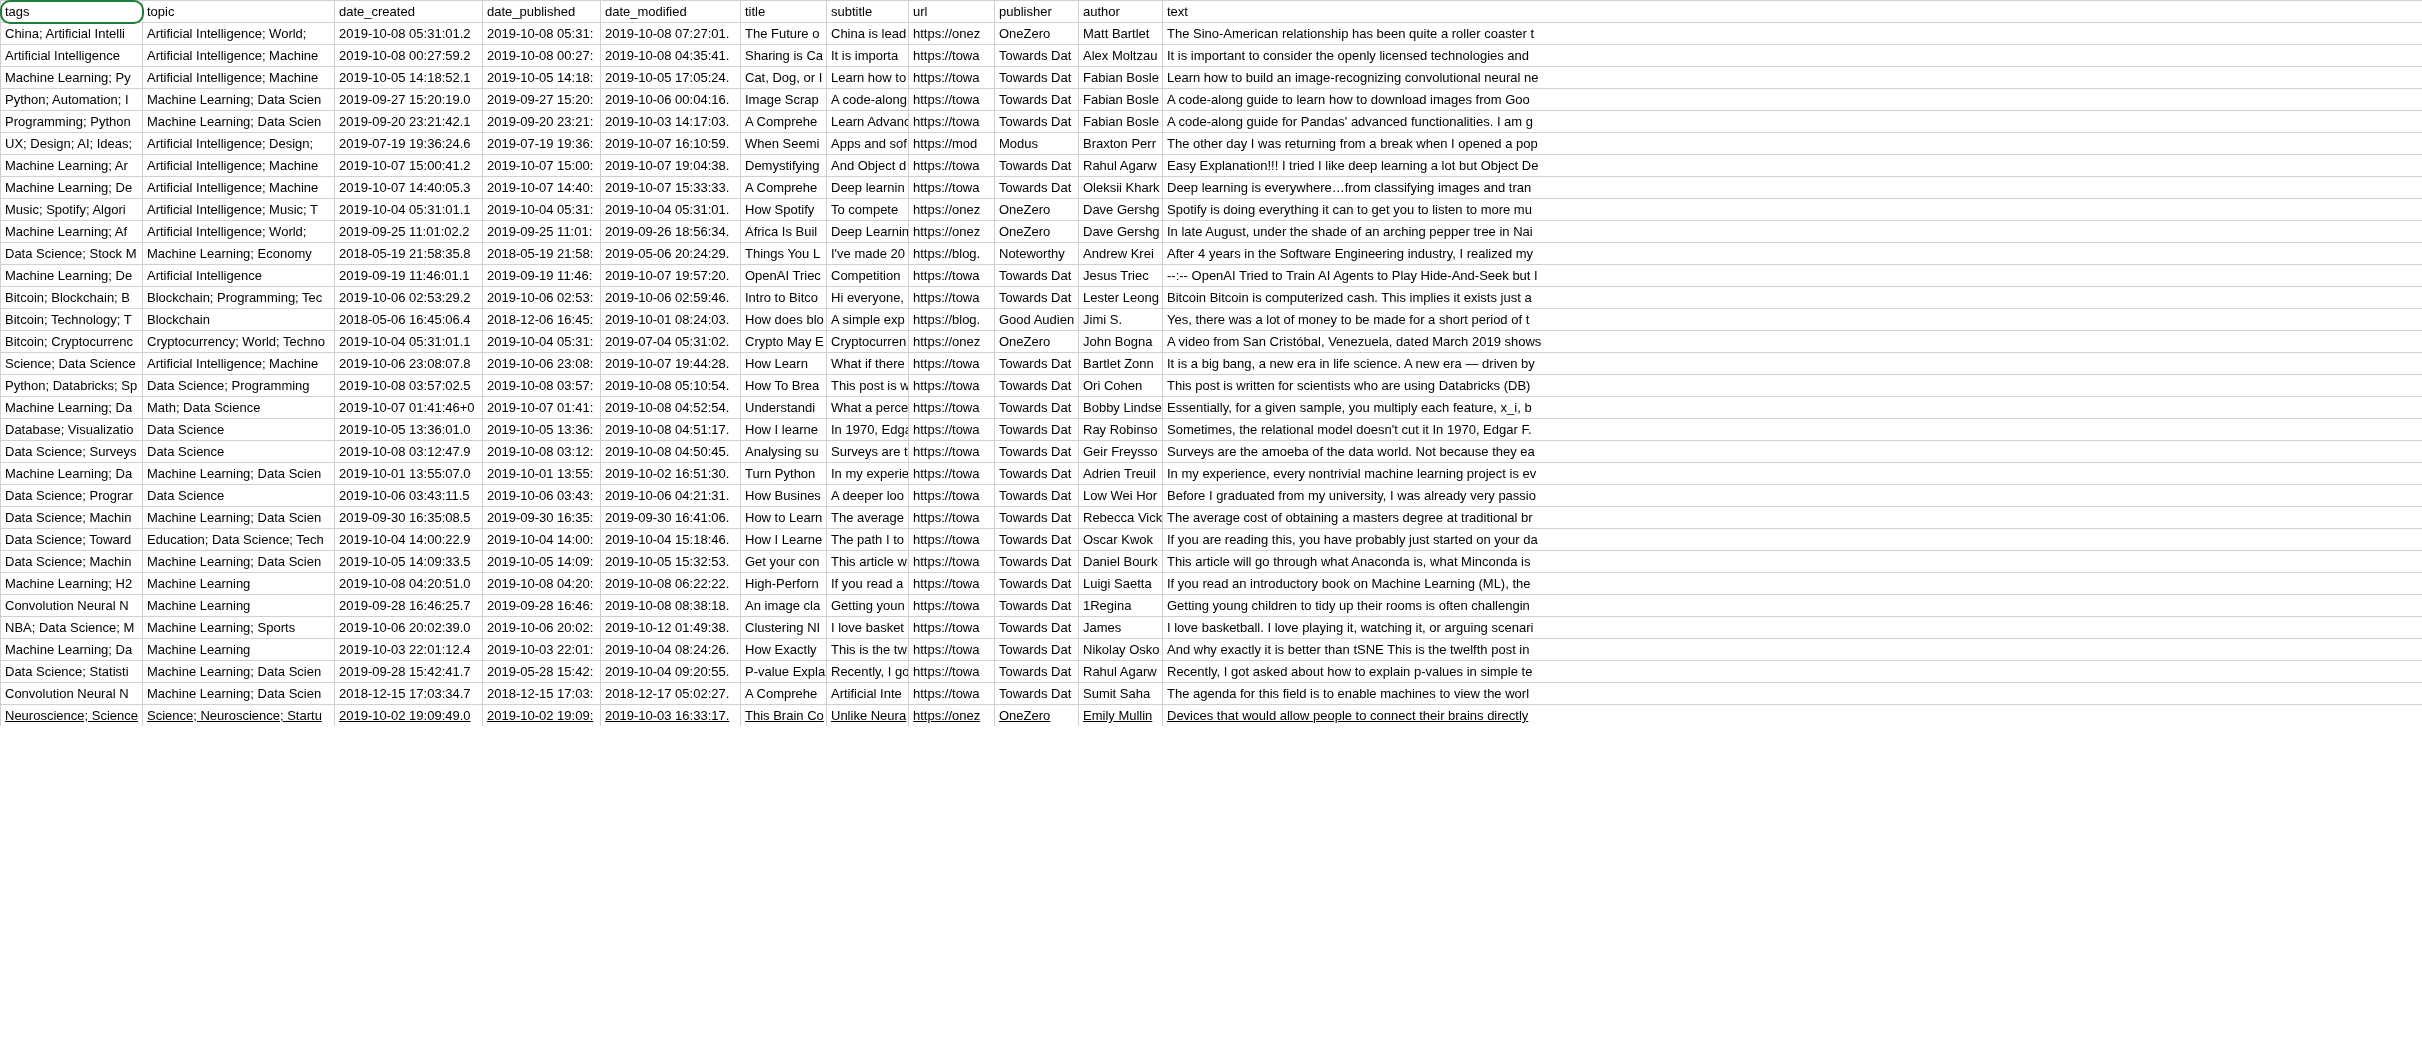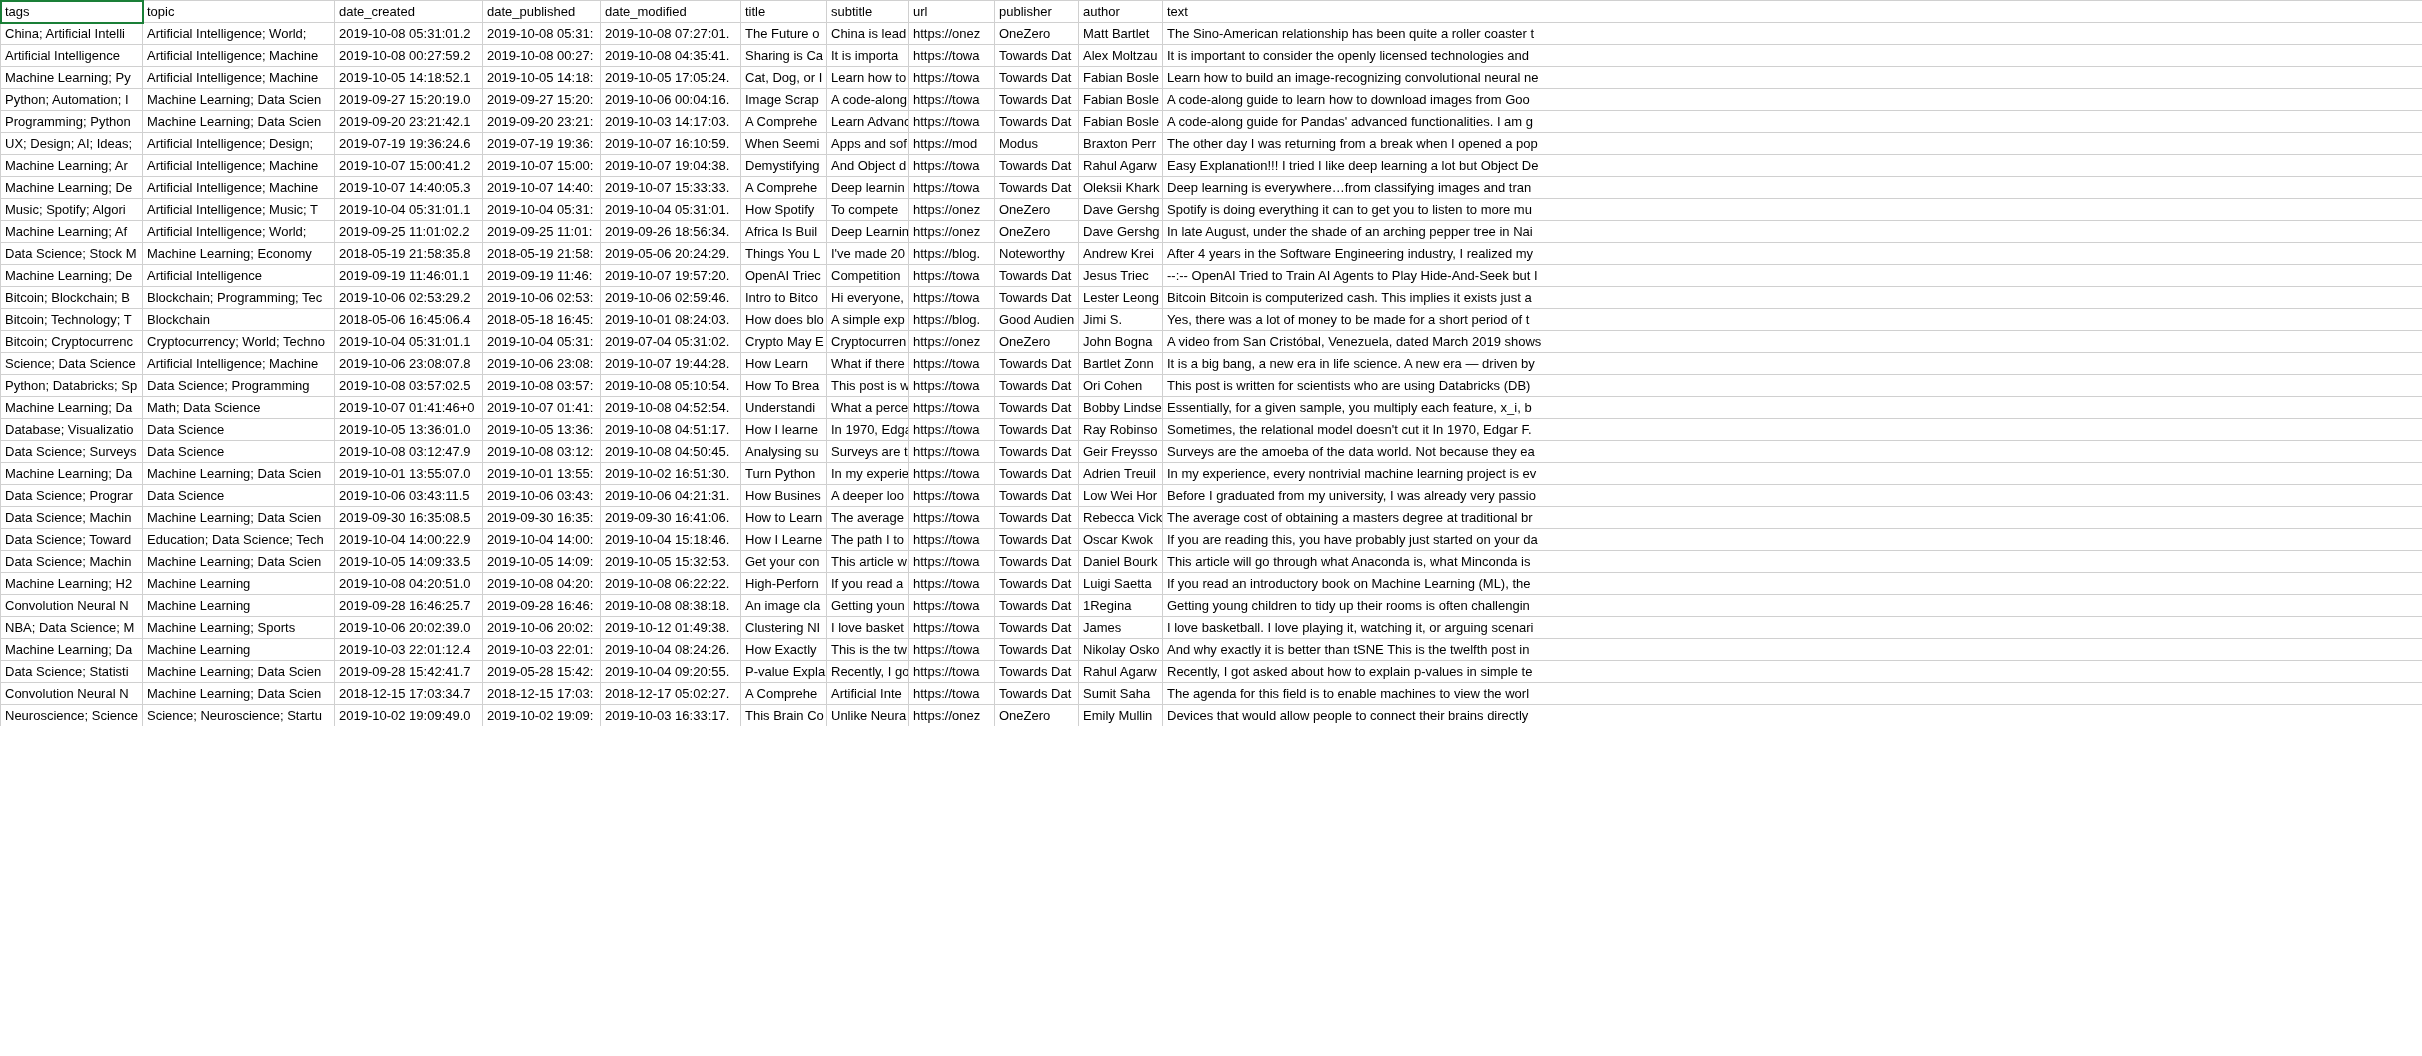--- a/index.html
+++ b/index.html
@@ -29,40 +29,42 @@
   }
   th {
     background: #fff;
   }
   
   th.active {
     outline: 2px solid #1a7f37;
     outline-offset: -1px;
     position: relative;
     z-index: 2;
+    border-radius: 9px;
   }
   
   col.c-tags     { width: 142px; }
   col.c-topic    { width: 192px; }
   col.c-dcreated { width: 148px; }
   col.c-dpub     { width: 118px; }
   col.c-dmod     { width: 140px; }
   col.c-title    { width: 86px; }
   col.c-subtitle { width: 82px; }
   col.c-url      { width: 86px; }
   col.c-publisher{ width: 84px; }
   col.c-author   { width: 84px; }
   col.c-text     { width: 1400px; }
   
   td.textcol {
     overflow: hidden;
   }
   tr:last-child td {
     
     border-bottom: none;
+    text-decoration: underline;
   }
 </style>
 </head>
 <body>
 
 <table>
   <colgroup>
     <col class="c-tags">
       <col class="c-topic">
       <col class="c-dcreated">
@@ -257,21 +259,21 @@
         <td>Hi everyone,</td>
         <td>https://towa</td>
         <td>Towards Dat</td>
         <td>Lester Leong</td>
         <td class="textcol">Bitcoin Bitcoin is computerized cash. This implies it exists just a</td>
       </tr>
       <tr>
         <td>Bitcoin; Technology; T</td>
         <td>Blockchain</td>
         <td>2018-05-06 16:45:06.4</td>
-        <td>2018-05-18 16:45:</td>
+        <td>2018-12-06 16:45:</td>
         <td>2019-10-01 08:24:03.</td>
         <td>How does blo</td>
         <td>A simple exp</td>
         <td>https://blog.</td>
         <td>Good Audien</td>
         <td>Jimi S.</td>
         <td class="textcol">Yes, there was a lot of money to be made for a short period of t</td>
       </tr>
       <tr>
         <td>Bitcoin; Cryptocurrenc</td>

